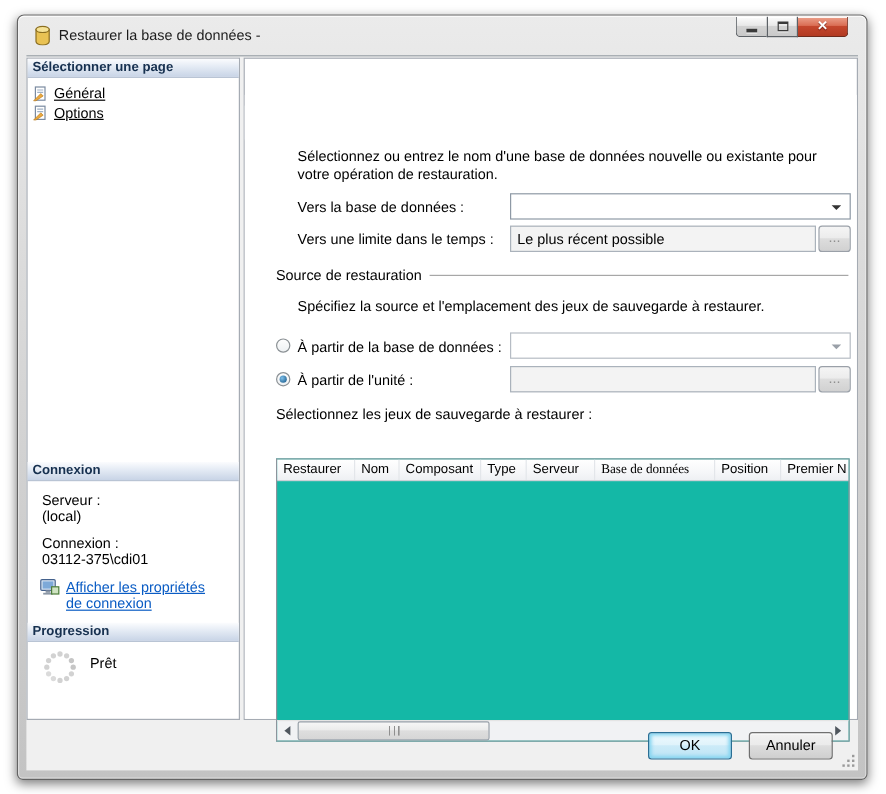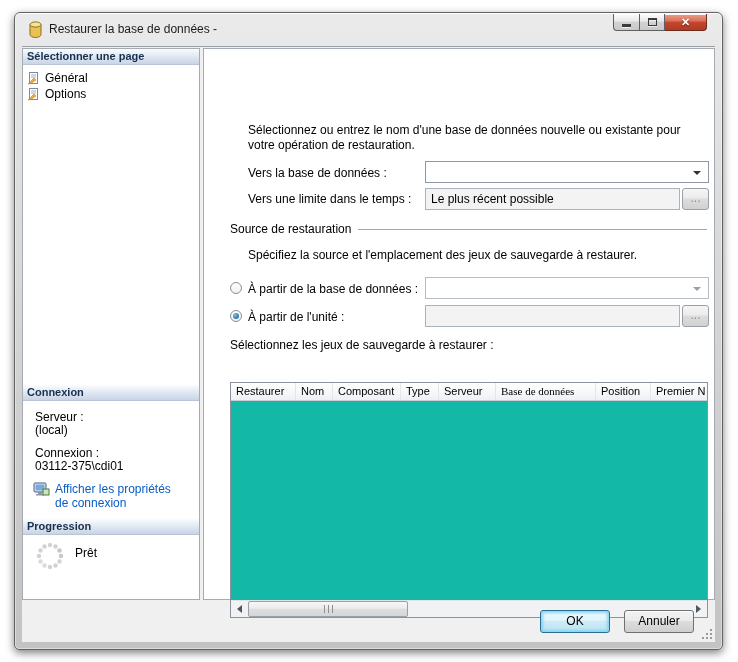--- a/index.html
+++ b/index.html
@@ -31,26 +31,26 @@
   
   .client { position:absolute; left:7px; right:7px; top:33px; bottom:7px; background:#f0f0f0; border-top:1px solid #98a0a6; }
 
   .panel { position:absolute; background:#fff; border:1px solid #a5abb3; }
   .sidebar { left:0; top:1px; width:178px; height:552px; }
   .mainpanel { left:181px; top:1px; width:512px; height:552px; }
 
   
   .side-header { height:16px; line-height:15px; padding-left:4px; font-size:11px; font-weight:bold; color:#16304f;
     background:linear-gradient(180deg,#fbfcfe 0%,#e3eaf4 45%,#c8d4e6 100%); border-bottom:1px solid #b9c4d4; }
-  .side-item { position:absolute; left:4px; height:17px; display:flex; align-items:center; gap:4px; cursor:default; }
+  .side-item { position:absolute; left:4px; height:17px; display:flex; align-items:center; gap:4px; cursor:default;text-decoration:underline; }
   .side-item span { line-height:16px; }
   .side-block { position:absolute; left:0; right:0; }
   .side-line { position:absolute; left:12px; color:#000; }
   .link-row { position:absolute; left:10px; display:flex; gap:5px; align-items:flex-start; width:160px; }
-  .link-text { color:#0a5cc4; line-height:14px; width:132px; }
+  .link-text { color:#0a5cc4; text-decoration:underline; line-height:14px; width:132px; }
   .spinner { position:absolute; left:12px; }
   .status-text { position:absolute; left:52px; }
 
   
   .toolbar { position:absolute; left:0; top:12px; right:0; height:29px;
     background:linear-gradient(180deg,#fafbfd,#eef1f7); border-bottom:1px solid #d9dee7; display:flex; align-items:center; padding-left:8px;margin-top:27px; }
   .tool-btn { display:flex; align-items:center; gap:4px; padding:2px 5px; border-radius:2px; }
   .tool-sep-arrow { font-size:8px; color:#444; margin-left:4px; margin-right:8px; }
 
   

